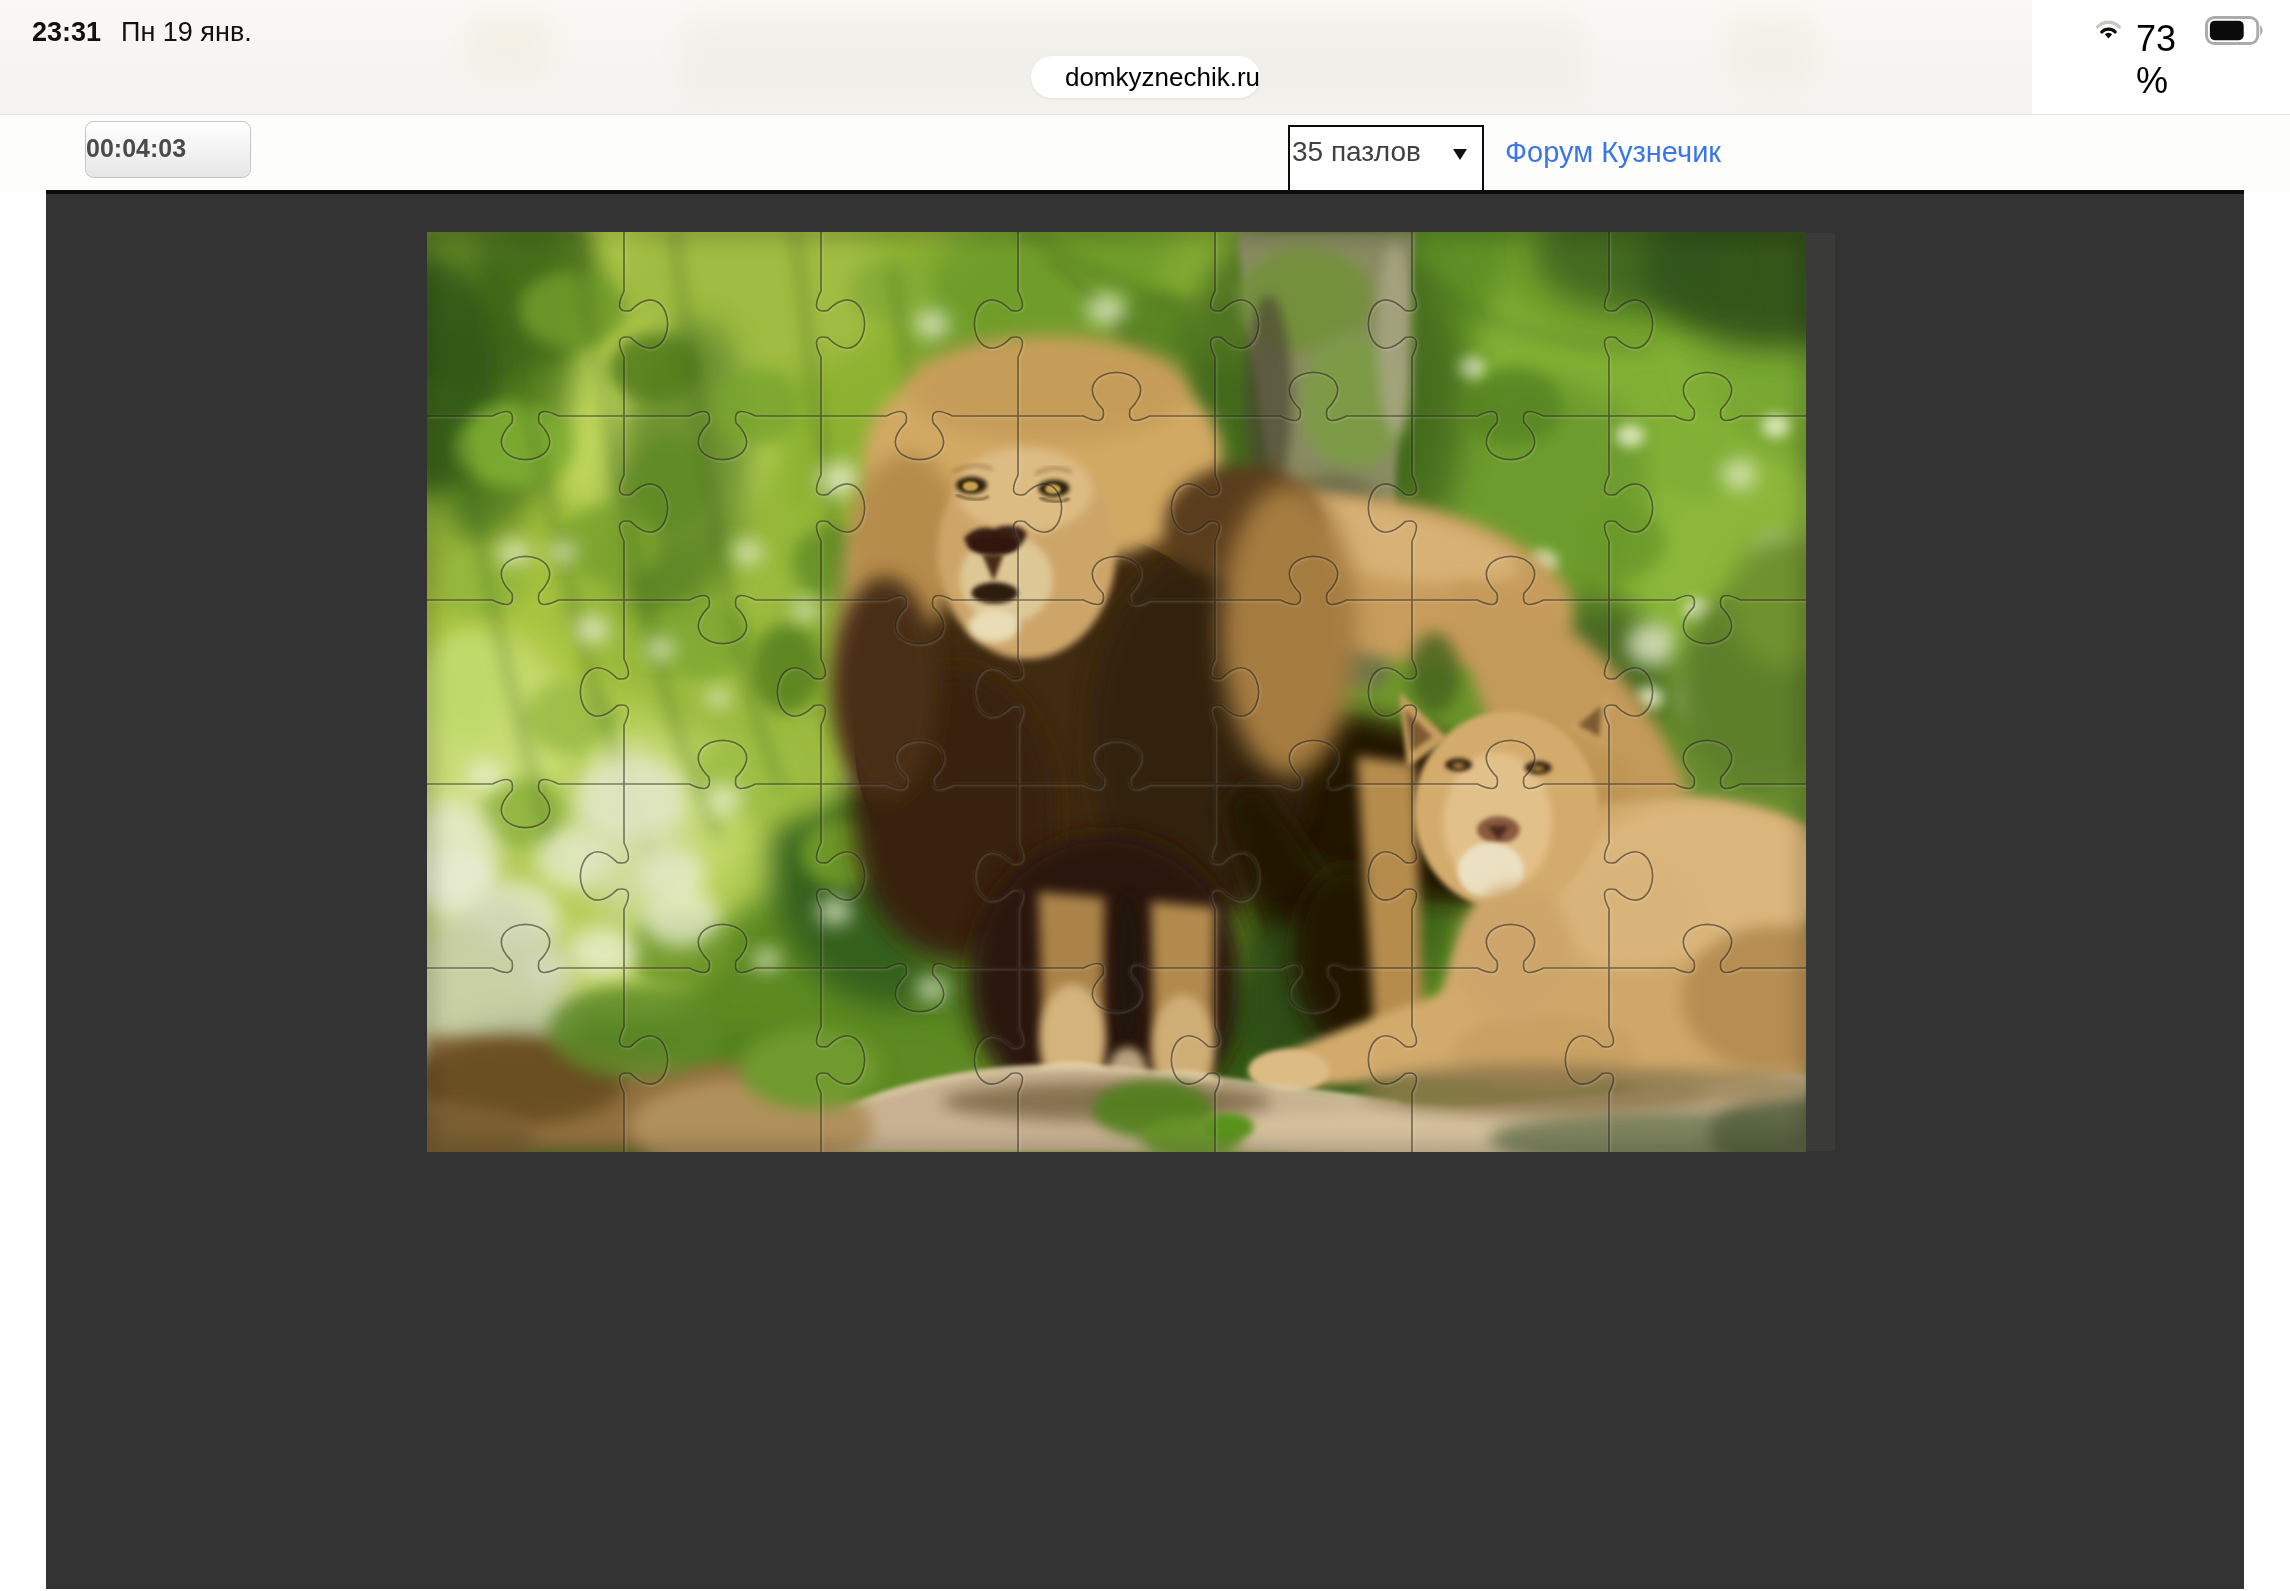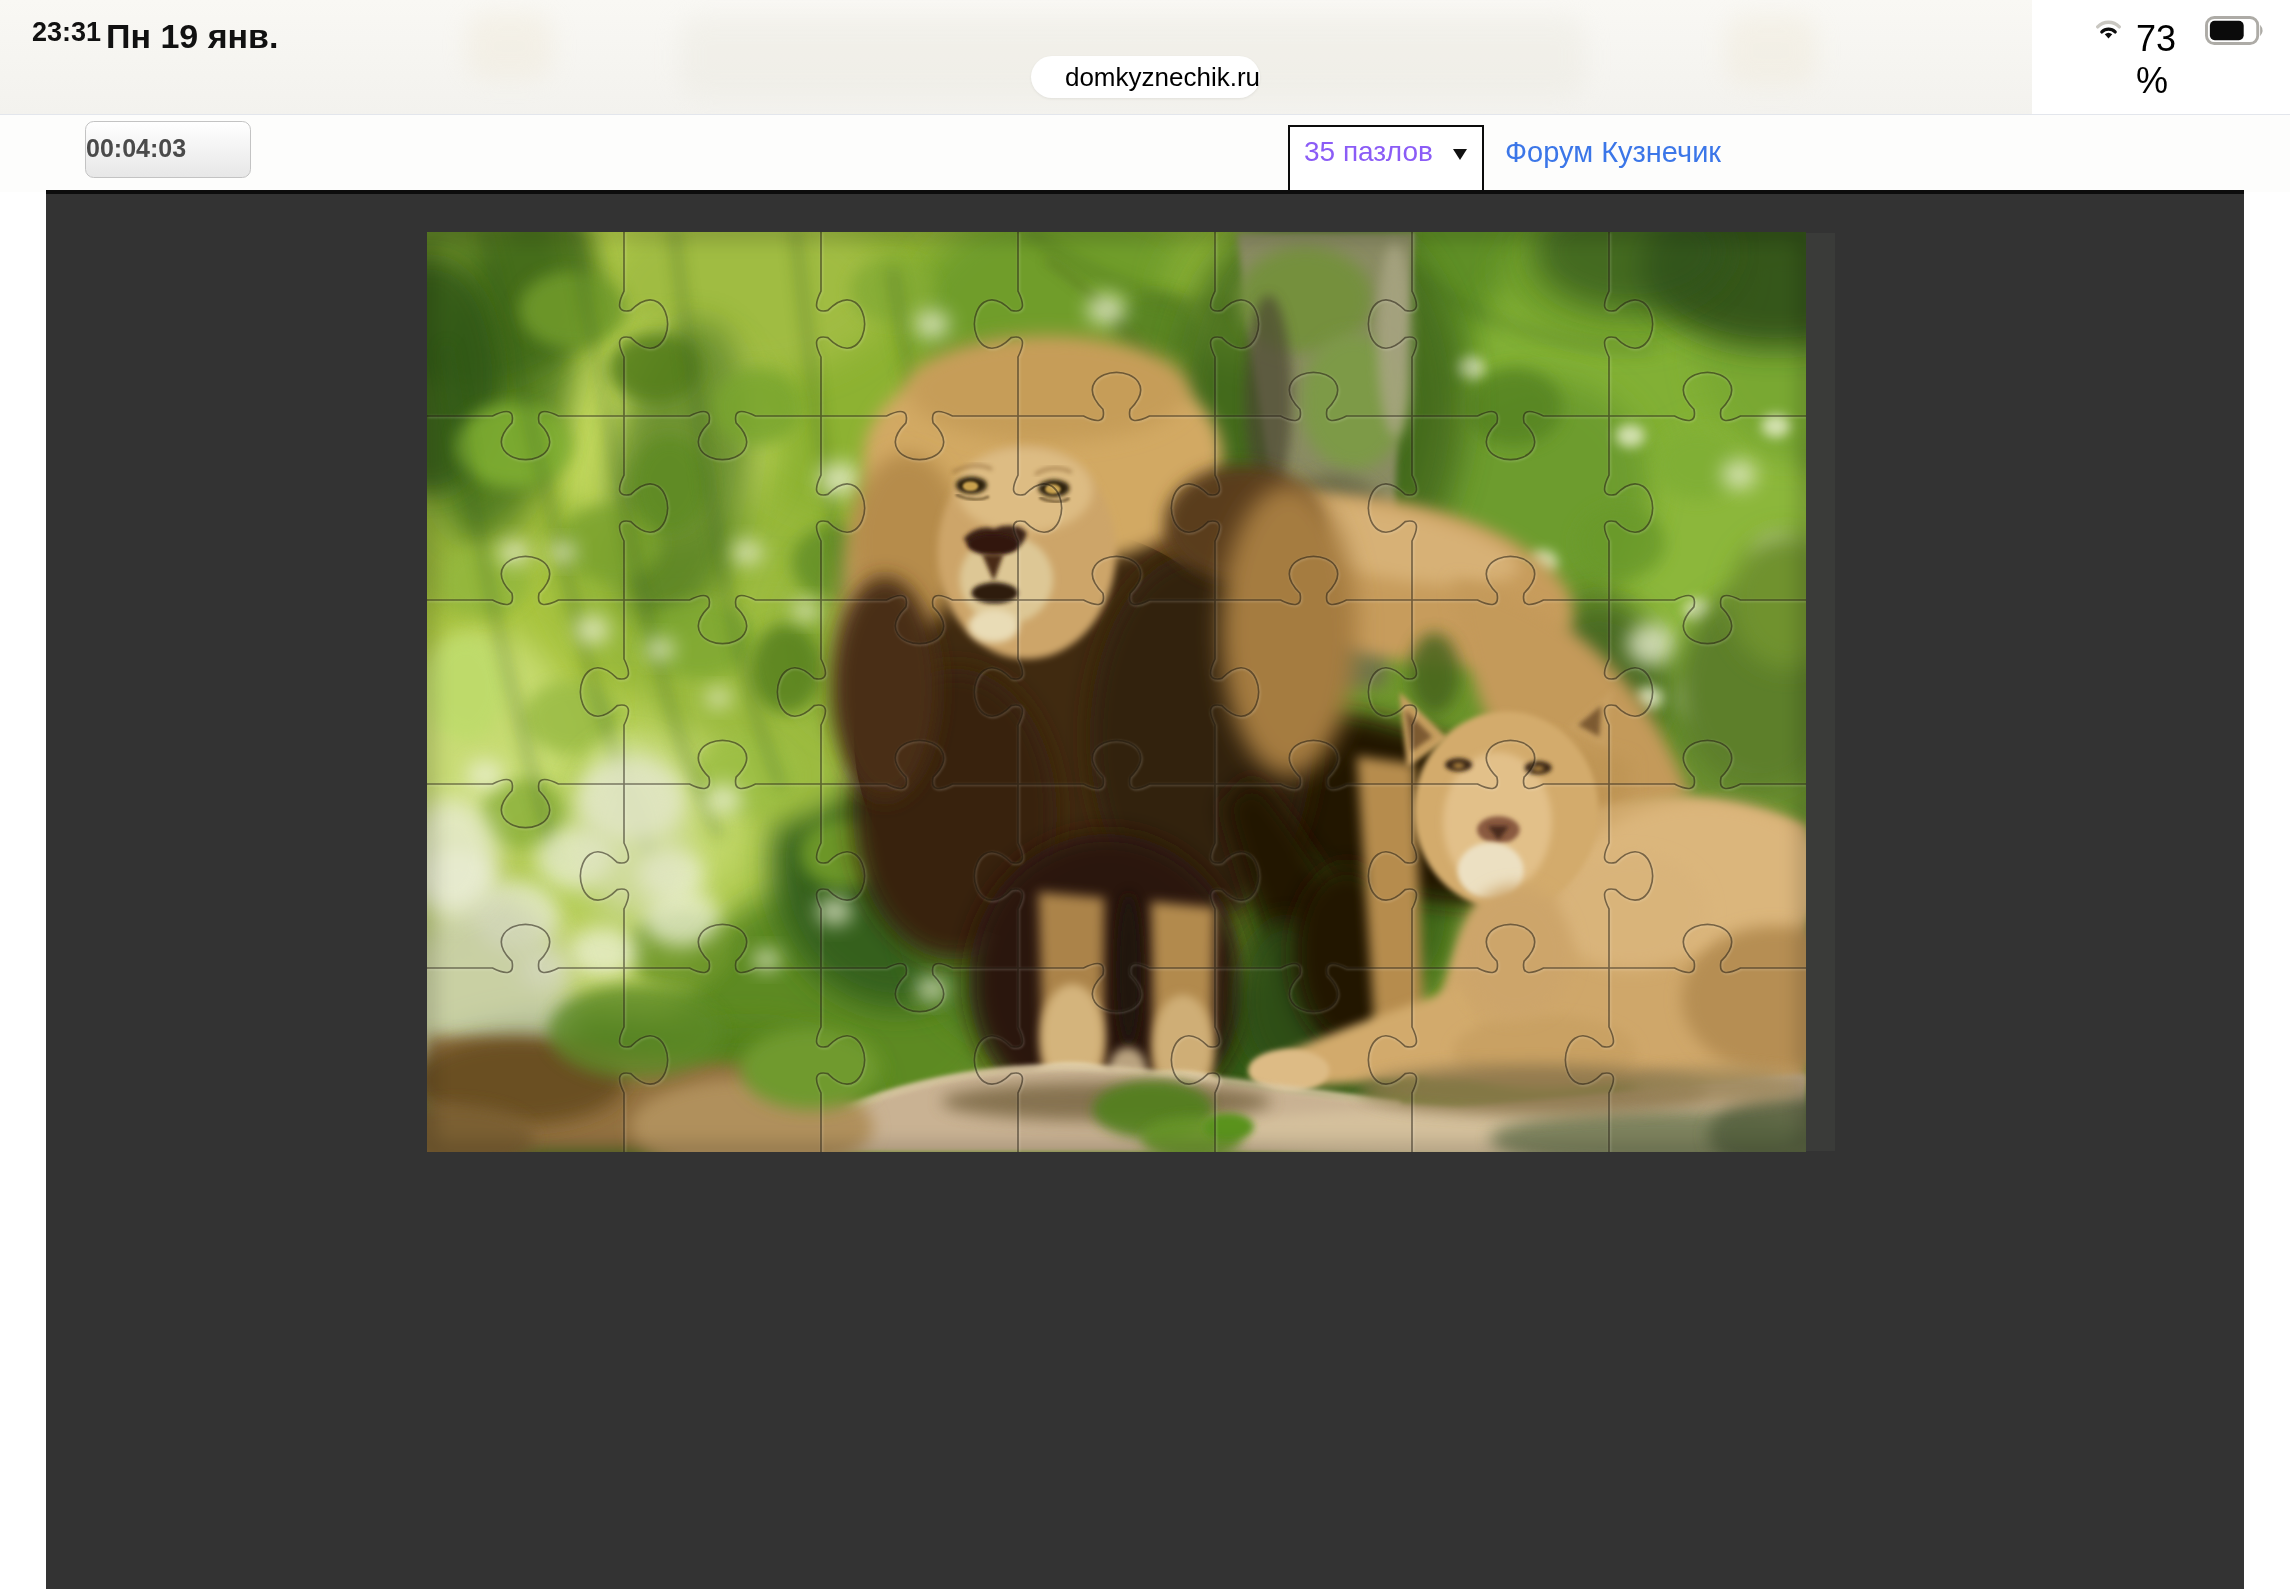--- a/index.html
+++ b/index.html
@@ -1,26 +1,26 @@
 <!DOCTYPE html>
 <html><head><meta charset="utf-8">
 <style>
 html,body{margin:0;padding:0}
 body{width:2290px;height:1591px;position:relative;overflow:hidden;background:#fff;font-family:"Liberation Sans",sans-serif}
 .statusbar{position:absolute;left:0;top:0;width:2032px;height:114px;background:linear-gradient(#f9f8f4,#f3f2ee)}
 .ghost{position:absolute;background:#e9e7dd;border-radius:21.3px;filter:blur(11.6px)}
 .time{position:absolute;left:32px;top:16.5px;font-size:27px;font-weight:bold;color:#111}
-.date{position:absolute;left:106px;top:16.5px;font-size:34px;font-weight:bold;color:#111}
+.date{position:absolute;left:121px;top:16.5px;font-size:27px;font-weight:normal;color:#111}
 .pct{position:absolute;left:2136px;top:17.5px;font-size:36px;color:#000}
 .pill{position:absolute;left:1031px;top:56px;width:229px;height:42px;background:#fff;border-radius:21.3px;box-shadow:0 1px 2.9px rgba(0,0,0,0.07);text-align:right;font-size:26px;color:#000;line-height:42px}
 .toolbar{position:absolute;left:0;top:114px;width:2290px;height:77px;background:#fdfdfc;border-top:1px solid #e3e6ec}
 .btn{position:absolute;top:5.8px;height:57px;background:linear-gradient(#ffffff,#e7e7e7);border:1.9px solid #c3c3c3;border-radius:8.7px;box-sizing:border-box;color:#4a4a4a;font-weight:bold;font-size:26px;letter-spacing:-0.3px;line-height:53px}
 .seg{position:absolute;top:0;bottom:0;border-right:1.9px solid #c9c9c9;box-sizing:border-box;line-height:53px}
 .darkarea{position:absolute;left:46px;top:190px;width:2198px;height:1399px;background:#333333;border-top:4.9px solid #0d0d0d;box-sizing:border-box}
-.sel{position:absolute;left:1288px;top:9.7px;width:196px;height:67px;background:#fff;border:2.9px solid #0b0b0b;box-sizing:border-box;font-size:28px;color:#8b5cf6;line-height:49px;padding-left:14px}
+.sel{position:absolute;left:1288px;top:9.7px;width:196px;height:67px;background:#fff;border:2.9px solid #0b0b0b;box-sizing:border-box;font-size:28px;color:#404040;line-height:49px;padding-left:2px}
 .selarrow{position:absolute;right:14.6px;top:22px;width:0;height:0;border-left:7.8px solid transparent;border-right:7.8px solid transparent;border-top:11.6px solid #111}
 .forum{position:absolute;left:1505px;top:10.7px;font-size:29px;font-weight:normal;color:#3b76e8;line-height:53px}
 </style></head>
 <body>
 <div class="statusbar">
   <div class="ghost" style="left:679px;top:15.5px;width:907px;height:82px;opacity:0.38"></div>
   <div class="ghost" style="left:466px;top:11.6px;width:87px;height:68px;opacity:0.3;background:#ece3cd"></div>
   <div class="ghost" style="left:1725px;top:13.6px;width:92px;height:73px;opacity:0.3;background:#ece3cd"></div>
   <div class="time">23:31</div>
   <div class="date">Пн 19 янв.</div>

